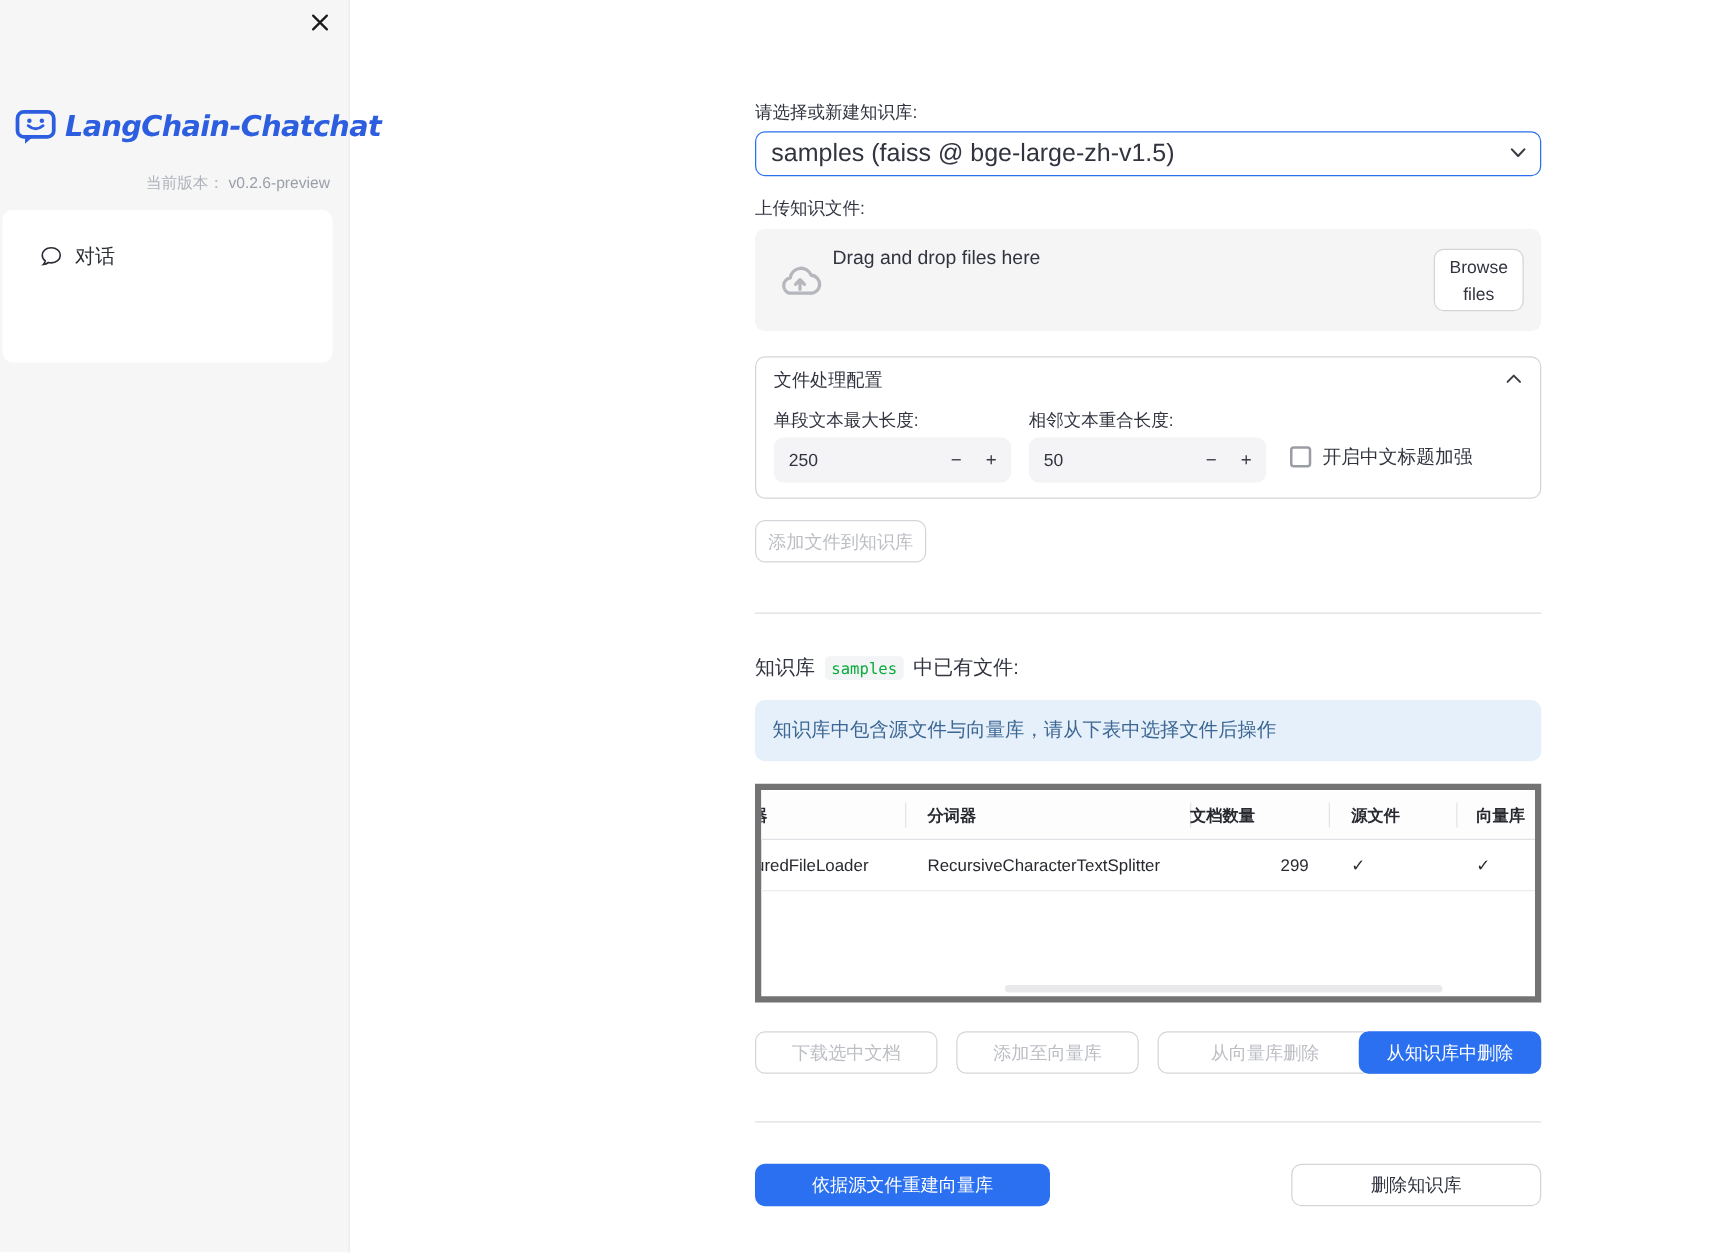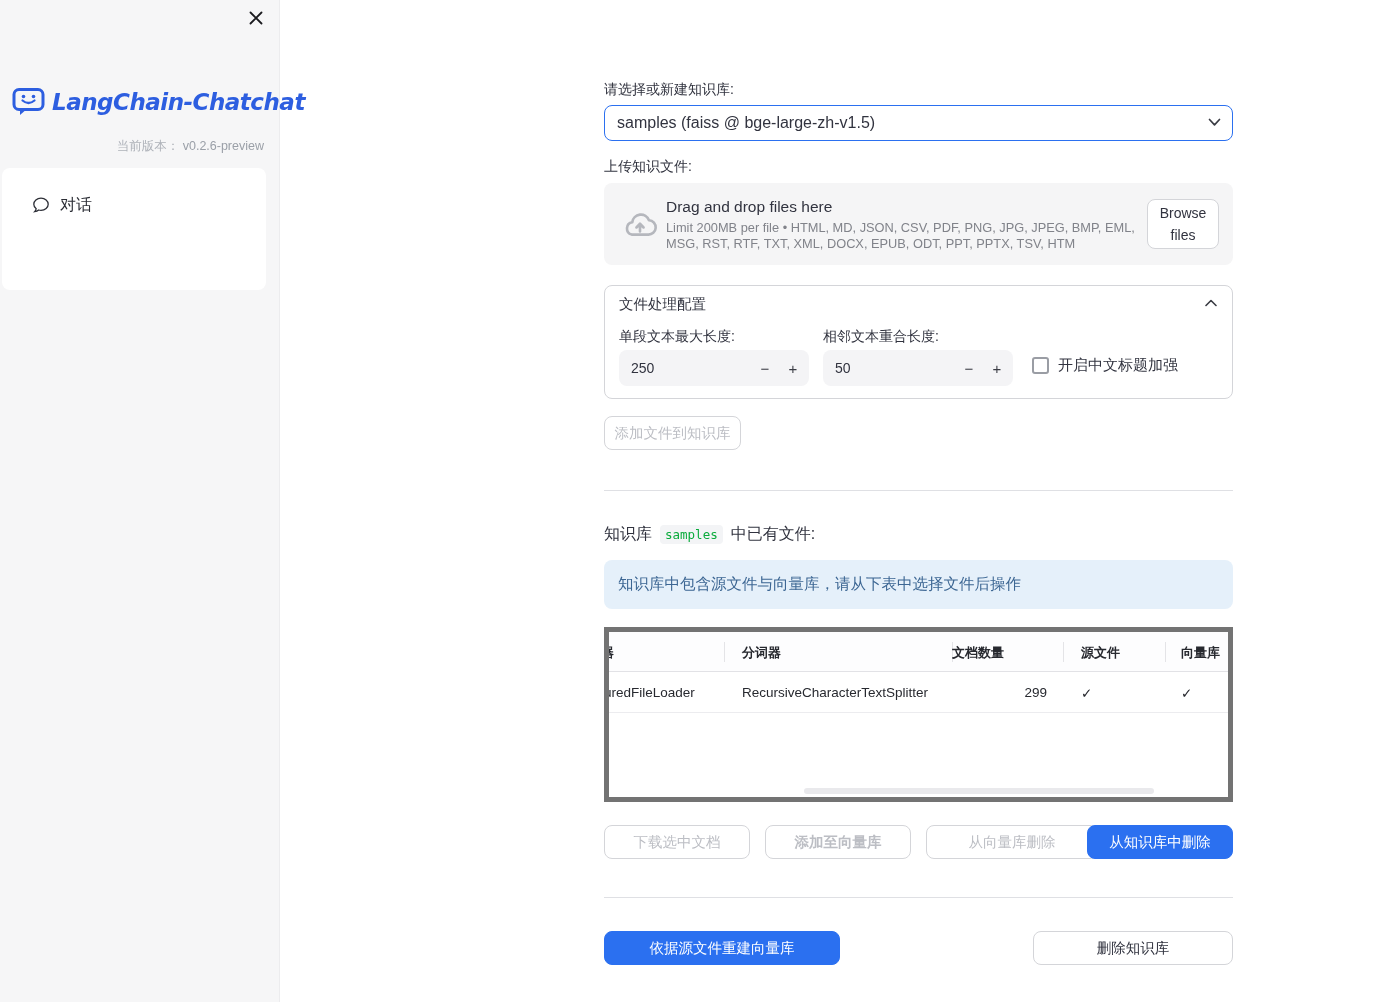--- a/index.html
+++ b/index.html
@@ -64,21 +64,21 @@
   .menu-item.active .mi-label{ margin-left:9px; }
 
   
   .field-label{ position:absolute; font-size:14px; color:var(--text); }
 
   .selectbox{
     position:absolute; left:604px; top:105px; width:629px; height:36px;
     background:#fff; border:1px solid var(--primary); border-radius:8px;
     display:flex; align-items:center; cursor:pointer;
   }
-  .selectbox .sel-value{ margin-left:12px; font-size:16px; color:var(--text); }
+  .selectbox .sel-value{ margin-left:12px; font-size:20px; color:var(--text); }
   .selectbox .sel-caret{ position:absolute; right:11px; top:12px; }
 
   .uploader{
     position:absolute; left:604px; top:183px; width:629px; height:82px;
     background:var(--panel); border-radius:8px;
   }
   .uploader .cloud{ position:absolute; left:17px; top:25px; }
   .uploader .up-title{ position:absolute; left:62px; top:15px; font-size:15.5px; color:var(--text); }
   .uploader .up-hint{
     position:absolute; left:62px; top:37px; width:478px;
@@ -221,21 +221,20 @@
   <div class="field-label" style="left:604px; top:158px;">上传知识文件:</div>
 
   <div class="uploader">
     <span class="cloud">
       <svg width="38" height="34" viewBox="0 0 24 22">
         <path d="M6.6 17.2 A4.1 4.1 0 0 1 7 9.2 A5.6 5.6 0 0 1 17.8 7.9 A4.3 4.3 0 0 1 17.2 17.2 Z" fill="none" stroke="#b5b7bd" stroke-width="1.7" stroke-linejoin="round"></path>
         <path d="M12 15.2 L12 10.6 M9.7 12.6 L12 10.2 L14.3 12.6" fill="none" stroke="#b5b7bd" stroke-width="1.7" stroke-linecap="round" stroke-linejoin="round"></path>
       </svg>
     </span>
     <div class="up-title">Drag and drop files here</div>
-    <div class="up-hint">Limit 200MB per file • HTML, MD, JSON, CSV, PDF, PNG, JPG, JPEG, BMP, EML, MSG, RST, RTF, TXT, XML, DOCX, EPUB, ODT, PPT, PPTX, TSV, HTM</div>
     <div class="browse-btn">Browse files</div>
   </div>
 
   <div class="expander">
     <div class="exp-header">
       <span class="exp-title">文件处理配置</span>
       <span class="exp-caret">
         <svg width="12" height="8" viewBox="0 0 12 8">
             <path d="M1 6.5 L6 1.5 L11 6.5" fill="none" stroke="#3a3c44" stroke-width="1.6" stroke-linecap="round" stroke-linejoin="round"></path>
           </svg>
@@ -293,21 +292,21 @@
       <span class="dt-c" style="left:-5px;">uredFileLoader</span>
       <span class="dt-c" style="left:133px;">RecursiveCharacterTextSplitter</span>
       <span class="dt-c" style="left:343px; width:95px; text-align:right;">299</span>
       <span class="dt-c" style="left:472px;">✓</span>
       <span class="dt-c" style="left:572px;">✓</span>
     </div>
     <div class="dt-scrollbar"></div>
   </div>
 
   <button class="btn disabled" style="left:604px; top:825px; width:146px;">下载选中文档</button>
-  <button class="btn disabled" style="left:765px; top:825px; width:146px;font-weight:bold;">添加至向量库</button>
+  <button class="btn disabled" style="left:765px; top:825px; width:146px;">添加至向量库</button>
   <button class="btn disabled" style="left:926px; top:825px; width:172px;">从向量库删除</button>
   <button class="btn primary" style="left:1087px; top:825px; width:146px;">从知识库中删除</button>
 
   <div class="divider" style="top:897px;"></div>
 
   <button class="btn primary" style="left:604px; top:931px; width:236px;">依据源文件重建向量库</button>
   <button class="btn" style="left:1033px; top:931px; width:200px;">删除知识库</button>
 
 </div>
 

